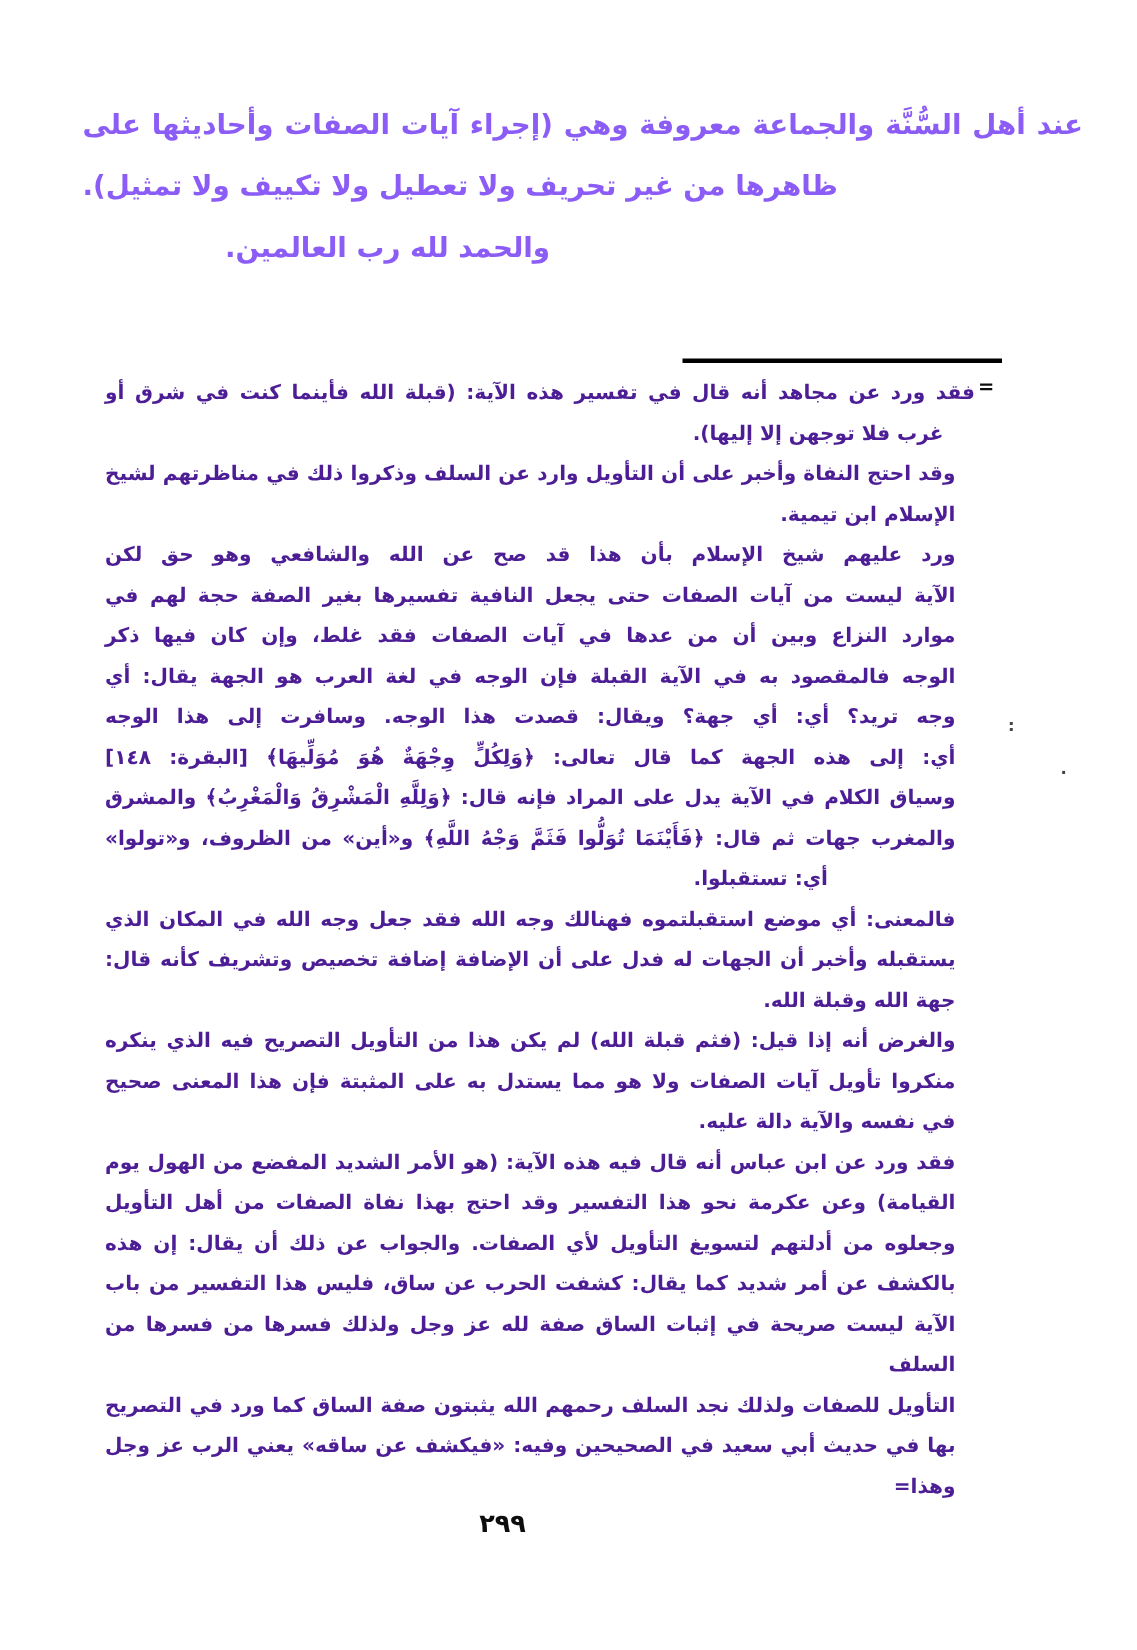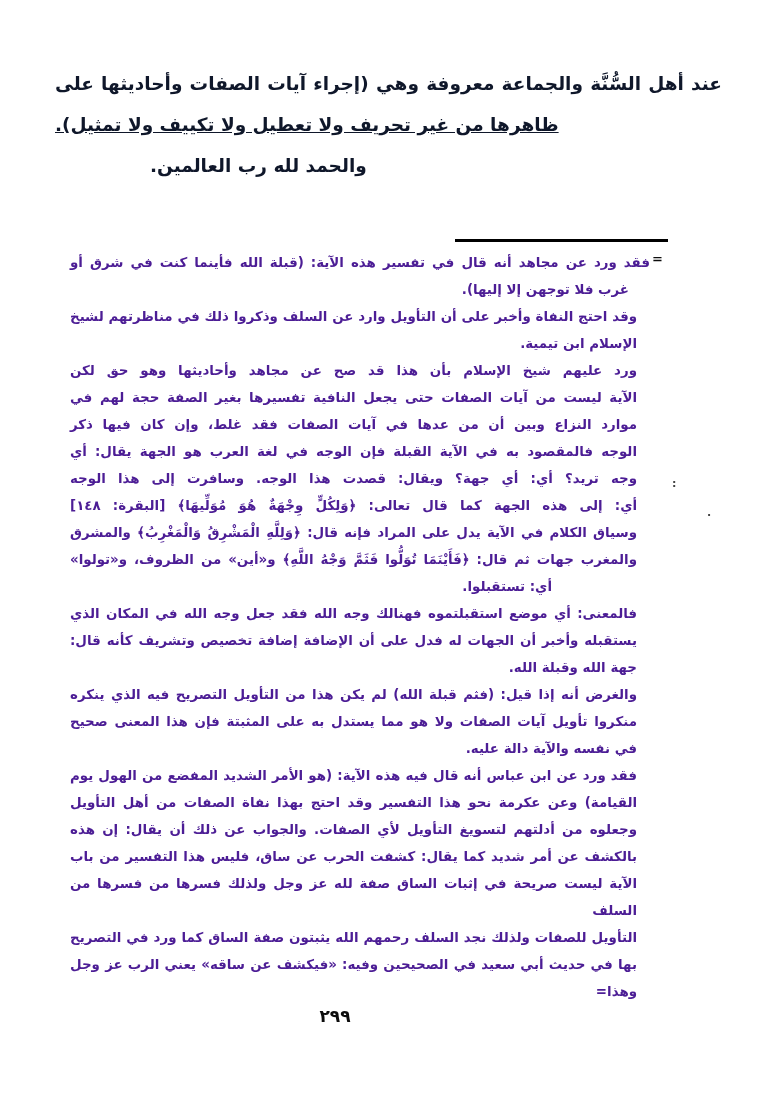--- a/index.html
+++ b/index.html
@@ -15,24 +15,24 @@
   .page { position: absolute; inset: 0; }
 
   
   .main-block {
     position: absolute;
     top: 63px; right: 36px; width: 667px;
     direction: rtl;
     font-size: 18.5px;
     font-weight: bold;
     line-height: 41px;
-    color: #0f172a;
+    color: #8b5cf6;
   }
   .bline.full  { text-align: justify; text-align-last: justify; }
-  .bline.left-end { text-align: left; text-decoration: underline; }
+  .bline.left-end { text-align: left; }
   .bline.left-pad { text-align: left; padding-left: 95px; }
 
   
   .footnote-separator {
     position: absolute;
     top: 239px; left: 455px;
     width: 213px; height: 3px;
     background: #000;
   }
 
@@ -94,21 +94,21 @@
 
   <div class="footnote-separator"></div>
 
   <div class="fn-marker">=</div>
 
   <div class="footnote-block">
     <div class="fline full first">فقد ورد عن مجاهد أنه قال في تفسير هذه الآية: (قبلة الله فأينما كنت في شرق أو</div>
     <div class="fline sr pr8">غرب فلا توجهن إلا إليها).</div>
     <div class="fline full">وقد احتج النفاة وأخبر على أن التأويل وارد عن السلف وذكروا ذلك في مناظرتهم لشيخ</div>
     <div class="fline sr">الإسلام ابن تيمية.</div>
-    <div class="fline full">ورد عليهم شيخ الإسلام بأن هذا قد صح عن مجاهد وأحاديثها وهو حق لكن</div>
+    <div class="fline full">ورد عليهم شيخ الإسلام بأن هذا قد صح عن الله والشافعي وهو حق لكن</div>
     <div class="fline full">الآية ليست من آيات الصفات حتى يجعل النافية تفسيرها بغير الصفة حجة لهم في</div>
     <div class="fline full">موارد النزاع وبين أن من عدها في آيات الصفات فقد غلط، وإن كان فيها ذكر</div>
     <div class="fline full">الوجه فالمقصود به في الآية القبلة فإن الوجه في لغة العرب هو الجهة يقال: أي</div>
     <div class="fline full">وجه تريد؟ أي: أي جهة؟ ويقال: قصدت هذا الوجه. وسافرت إلى هذا الوجه</div>
     <div class="fline full">أي: إلى هذه الجهة كما قال تعالى: ﴿وَلِكُلٍّ وِجْهَةٌ هُوَ مُوَلِّيهَا﴾ [البقرة: ١٤٨]</div>
     <div class="fline full">وسياق الكلام في الآية يدل على المراد فإنه قال: ﴿وَلِلَّهِ الْمَشْرِقُ وَالْمَغْرِبُ﴾ والمشرق</div>
     <div class="fline full">والمغرب جهات ثم قال: ﴿فَأَيْنَمَا تُوَلُّوا فَثَمَّ وَجْهُ اللَّهِ﴾ و«أين» من الظروف، و«تولوا»</div>
     <div class="fline sr pr85">أي: تستقبلوا.</div>
     <div class="fline full">فالمعنى: أي موضع استقبلتموه فهنالك وجه الله فقد جعل وجه الله في المكان الذي</div>
     <div class="fline full">يستقبله وأخبر أن الجهات له فدل على أن الإضافة إضافة تخصيص وتشريف كأنه قال:</div>

